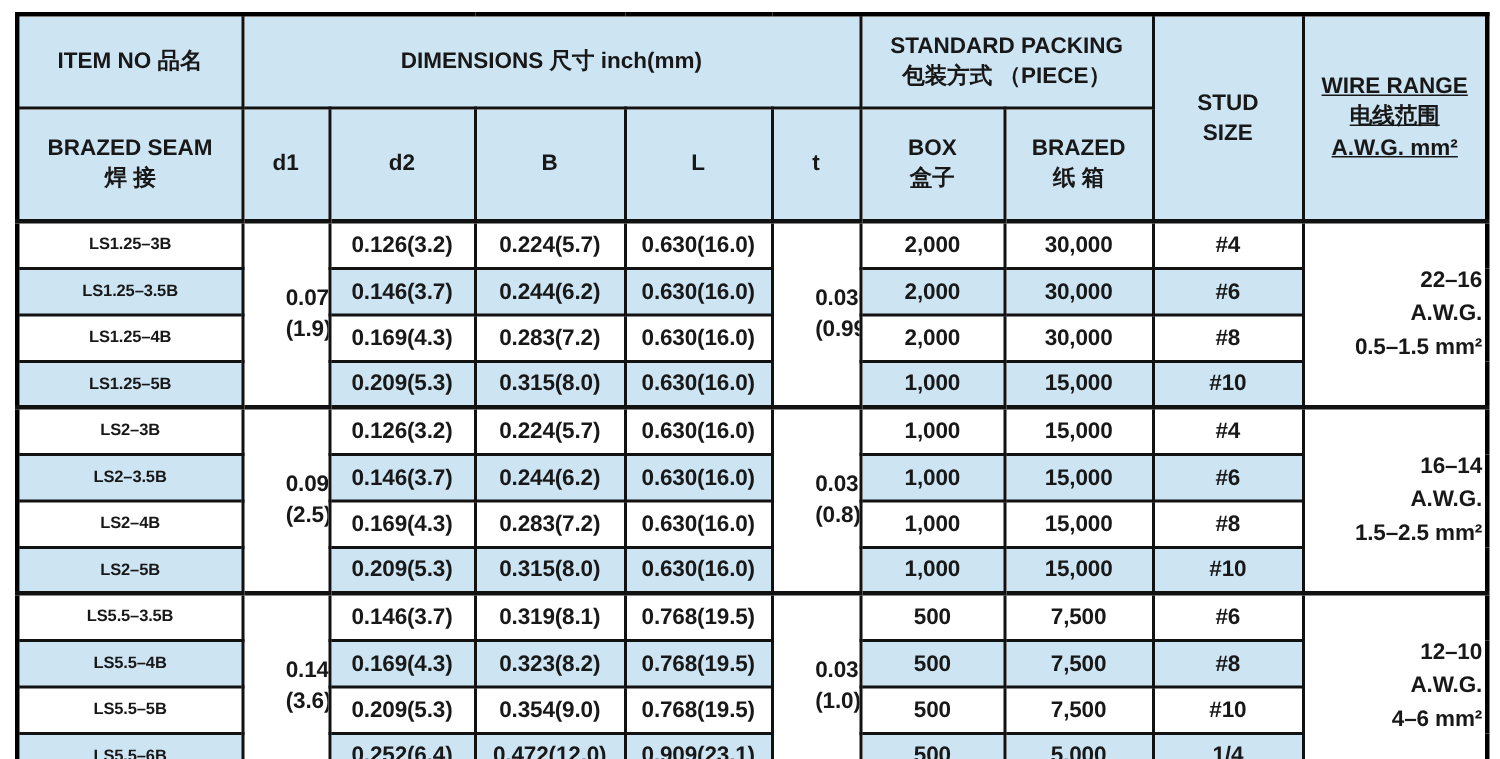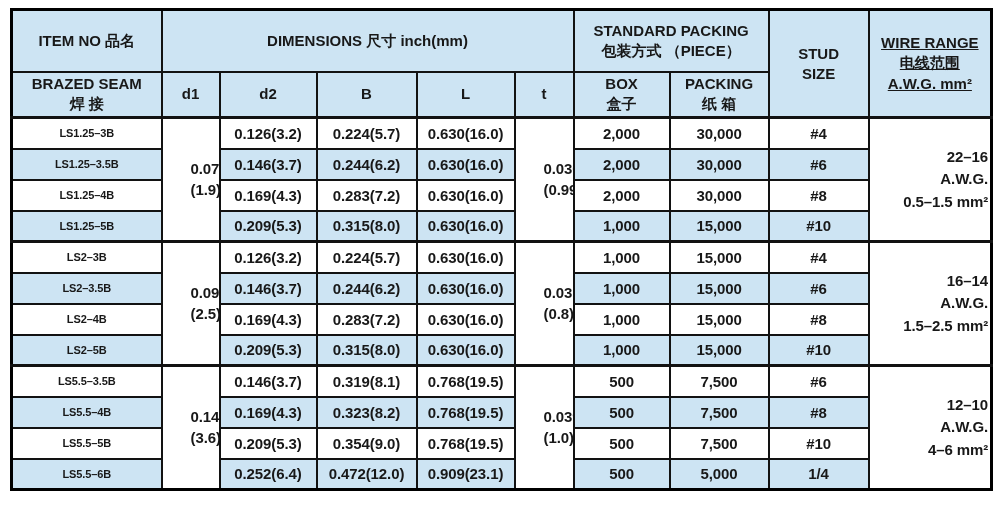--- a/index.html
+++ b/index.html
@@ -33,21 +33,21 @@
     white-space: pre-line;
     overflow: hidden;
     box-sizing: border-box;
   }
   thead th {
     background: #cde4f3;
     font-size: 15px;
     line-height: 1.32;
   }
   thead tr.h1 { height: 62px; }
-  thead tr.h2 { height: 46px; }
+  thead tr.h2 { height: 76px; }
   thead tr.h2 th { border-bottom-width: 3px; }
   tbody tr { height: 31px; }
   tbody td {
     font-size: 15px;
     background: #ffffff;
     letter-spacing: -0.1px;
   }
   tbody tr:nth-child(even) td { background: #cde4f3; }
   tbody tr.group-start td { border-top-width: 3px; }
   td.merged { background: #ffffff !important; line-height: 1.35; padding-left: 28px; }
@@ -87,21 +87,21 @@
       <tr class="h2">
         <th>BRAZED SEAM
 焊 接</th>
         <th>d1</th>
         <th>d2</th>
         <th>B</th>
         <th>L</th>
         <th>t</th>
         <th>BOX
 盒子</th>
-        <th>PACKING
+        <th>BRAZED
 纸 箱</th>
       </tr>
     </thead>
 
     <tbody>
       <tr class="group-start">
         <td class="item-cell">LS1.25–3B</td>
         <td class="merged" rowspan="4">0.074
 (1.9)</td>
         <td>0.126(3.2)</td>

